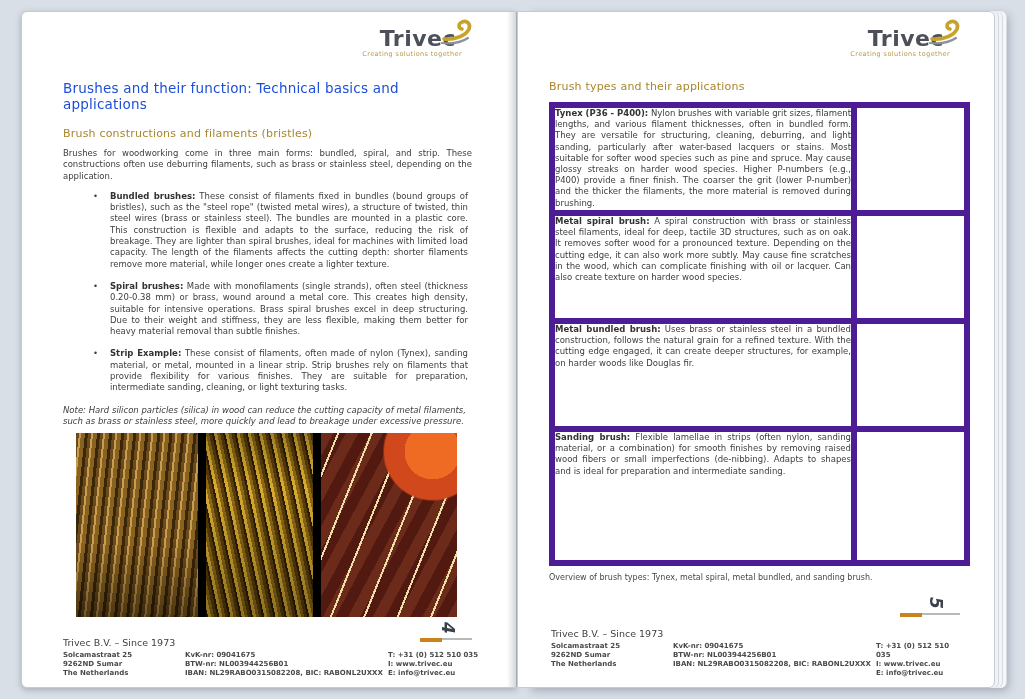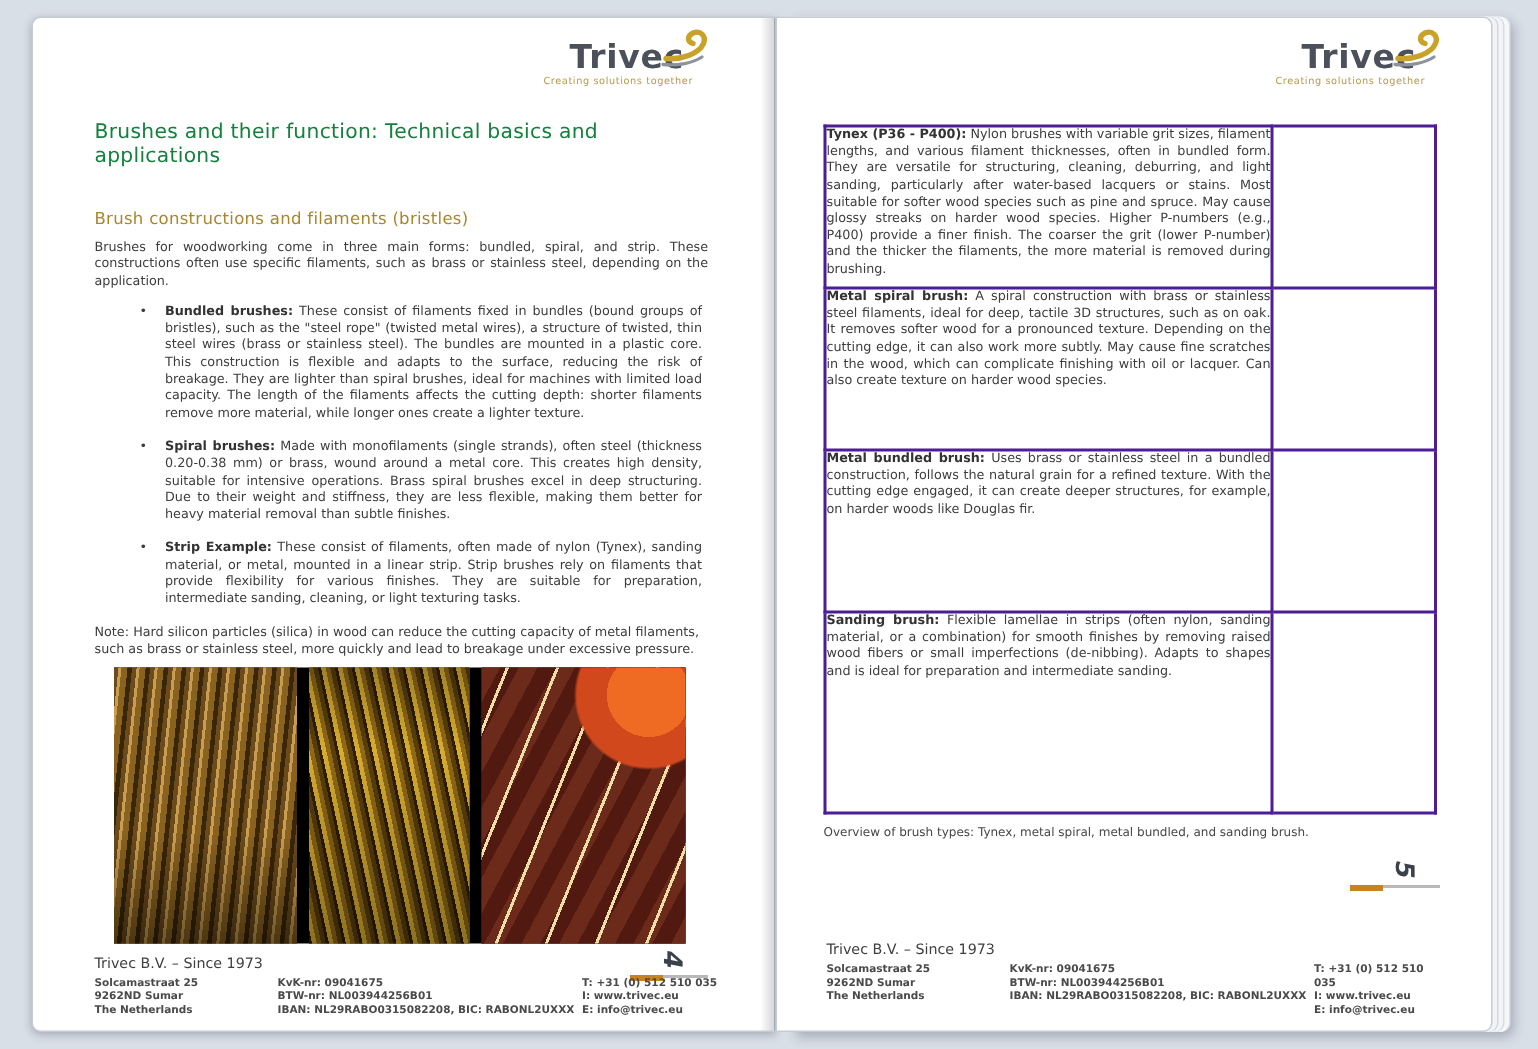--- a/index.html
+++ b/index.html
@@ -33,28 +33,28 @@
 
   
   .logo{position:relative;height:48px;margin-bottom:2px;text-align:right;padding-right:10px;}
   .logo .brand{
     font-size:22px;font-weight:700;color:#4b505a;letter-spacing:.5px;line-height:26px;
     position:relative;display:inline-block;padding-right:6px;
   }
   .logo .swirl{position:absolute;right:-2px;top:-8px;}
   .logo .tagline{font-size:6.5px;color:#b59948;letter-spacing:.4px;margin-top:-2px;}
 
-  h1.title{font-size:13.5px;font-weight:500;color:#15803d;margin:6px 0 27px 0;letter-spacing:.2px;}
+  h1.title{font-size:13.5px;font-weight:500;color:#1d4ed8;margin:6px 0 15px 0;letter-spacing:.2px;}
   h2.sect{font-size:11px;font-weight:500;color:#a8862c;margin:13px 0 8px 0;letter-spacing:.2px;}
   p.body{font-size:8.5px;line-height:11.3px;margin:0 0 6px 0;text-align:justify;}
   b.term{color:#333;}
   ul.blist{list-style:none;margin:9px 0 0 0;padding:0 4px 0 30px;}
   ul.blist li{position:relative;font-size:8.5px;line-height:11.3px;text-align:justify;margin-bottom:11px;padding-left:17px;}
   ul.blist li .mark{position:absolute;left:0;top:0;font-size:8.5px;}
-  p.note{font-size:8.5px;line-height:11.3px;margin:1px 6px 6px 0;text-align:justify;}
+  p.note{font-size:8.5px;line-height:11.3px;margin:1px 6px 6px 0;text-align:justify;font-style:italic;}
 
   
   .photostrip{
     margin:5px 0 0 13px;width:381px;height:184px;background:#000;
     display:flex;gap:8px;
   }
   .photostrip .ph{height:100%;}
   .ph-bundled{
     width:122px;
     background:
@@ -88,21 +88,21 @@
   }
   .pagenum .rule{display:flex;align-items:flex-start;margin-top:1px;}
   .pagenum .rule .or{width:22px;height:4px;background:#c8821e;}
   .pagenum .rule .gr{width:30px;height:2px;background:#b9b9b9;}
 
   
   table.brush{
     border-collapse:collapse;margin-top:9px;width:403px;table-layout:fixed;
   }
   table.brush td{
-    border:2px solid #4c1d95;vertical-align:top;padding:0;
+    border:6px solid #4c1d95;vertical-align:top;padding:0;
   }
   td.txt{width:296px;padding:4px 7px 4px 6px;font-size:8.5px;line-height:11.2px;text-align:justify;}
   td.img{width:107px;padding:0;}
   .cellph{width:100%;height:100%;}
   .r1{height:108px;}.r2{height:108px;}.r3{height:108px;}.r4{height:134px;}
   .cp-tynex{
     background:
       linear-gradient(145deg,rgba(255,255,255,.18),rgba(0,0,0,.25)),
       repeating-linear-gradient(155deg,#8d8591 0 2px,#5f5662 2px 4px,#b6aebb 4px 5px,#474049 5px 8px),
       #6e6571;
@@ -148,21 +148,21 @@
         </svg>
       </span>
       <div class="tagline">Creating solutions together</div>
     </div>
 
     <h1 class="title">Brushes and their function: Technical basics and applications</h1>
 
 
     <h2 class="sect">Brush constructions and filaments (bristles)</h2>
 
-    <p class="body">Brushes for woodworking come in three main forms: bundled, spiral, and strip. These constructions often use specific filaments, such as brass or stainless steel, depending on the application.</p>
+    <p class="body">Brushes for woodworking come in three main forms: bundled, spiral, and strip. These constructions often use deburring filaments, such as brass or stainless steel, depending on the application.</p>
 
     <ul class="blist">
       <li>
         <span class="mark">•</span>
         <b class="term">Bundled brushes:</b><span> These consist of filaments fixed in bundles (bound groups of bristles), such as the "steel rope" (twisted metal wires), a structure of twisted, thin steel wires (brass or stainless steel). The bundles are mounted in a plastic core. This construction is flexible and adapts to the surface, reducing the risk of breakage. They are lighter than spiral brushes, ideal for machines with limited load capacity. The length of the filaments affects the cutting depth: shorter filaments remove more material, while longer ones create a lighter texture.</span>
       </li>
       <li>
         <span class="mark">•</span>
         <b class="term">Spiral brushes:</b><span> Made with monofilaments (single strands), often steel (thickness 0.20-0.38 mm) or brass, wound around a metal core. This creates high density, suitable for intensive operations. Brass spiral brushes excel in deep structuring. Due to their weight and stiffness, they are less flexible, making them better for heavy material removal than subtle finishes.</span>
       </li>
@@ -219,20 +219,21 @@
       <span class="brand">Trivec</span>
       <span class="swirl">
         <svg width="36" height="28" viewBox="0 0 36 28">
           <path d="M6 21 C16 22 28 18 31 11 C33 6 29 2 24 4 C20 6 20 10 24 11" fill="none" stroke="#c9a22a" stroke-width="3.6" stroke-linecap="round"></path>
           <path d="M4 25 C14 26 24 24 30 20" fill="none" stroke="#8d939c" stroke-width="2.2" stroke-linecap="round"></path>
         </svg>
       </span>
       <div class="tagline">Creating solutions together</div>
     </div>
 
+    <h2 class="sect" style="margin-top:6px;">Brush types and their applications</h2>
 
 
     <table class="brush">
       <tbody>
           <tr class="r1">
         <td class="txt">
           <b class="term">Tynex (P36 - P400):</b><span> Nylon brushes with variable grit sizes, filament lengths, and various filament thicknesses, often in bundled form. They are versatile for structuring, cleaning, deburring, and light sanding, particularly after water-based lacquers or stains. Most suitable for softer wood species such as pine and spruce. May cause glossy streaks on harder wood species. Higher P-numbers (e.g., P400) provide a finer finish. The coarser the grit (lower P-number) and the thicker the filaments, the more material is removed during brushing.</span>
         </td>
         <td class="img">
               <div class="cellph cp-tynex"></div>

